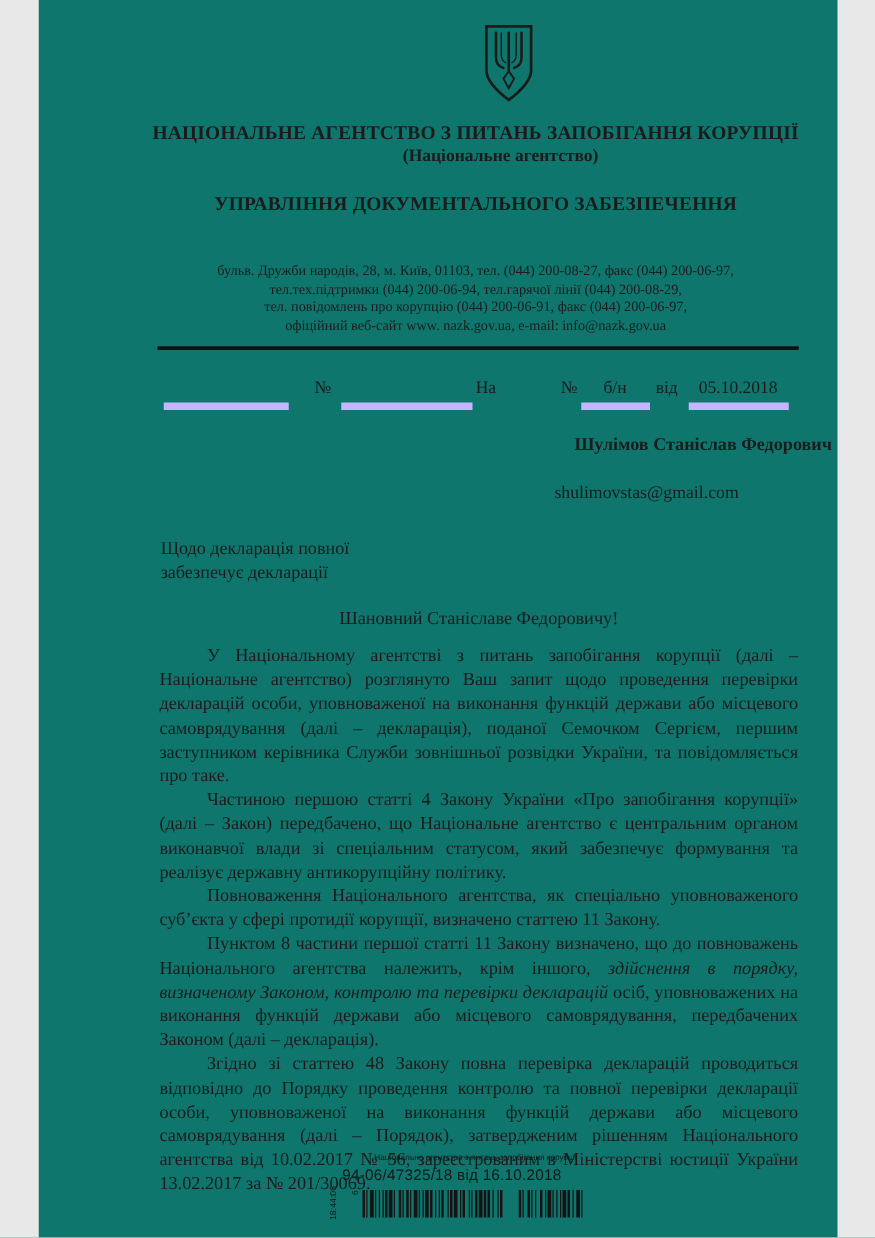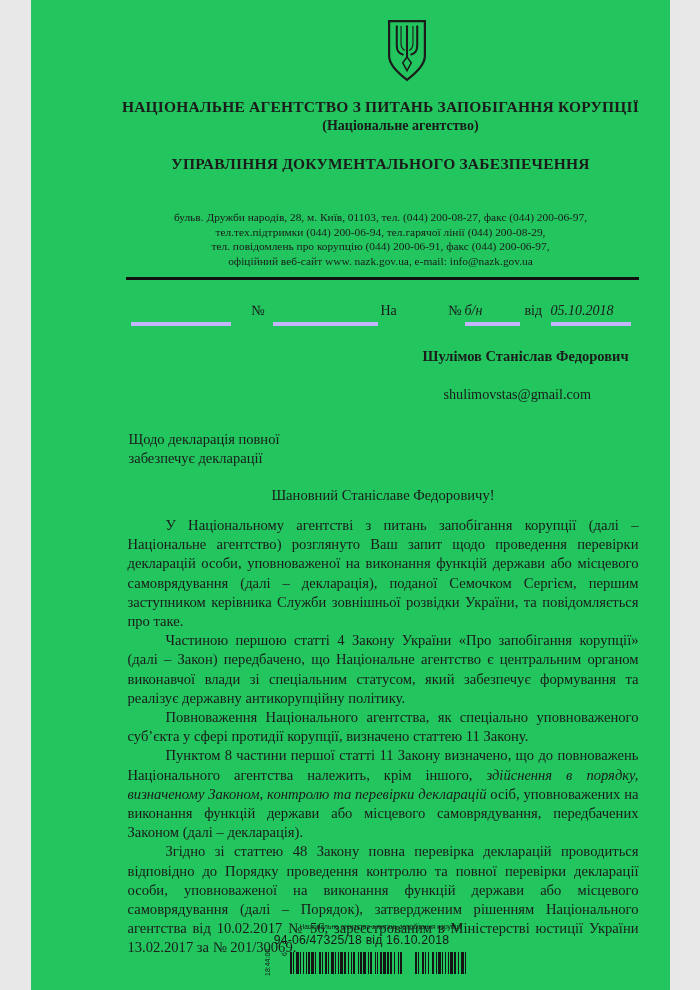--- a/index.html
+++ b/index.html
@@ -1,33 +1,33 @@
 <!DOCTYPE html>
 <html><head>
 <meta charset="utf-8">
 <style>
   html,body{margin:0;padding:0;background:#e8e8e8;}
   .page{
-    position:relative;width:639px;height:990px;background:#22c55e;
+    position:relative;width:639px;height:990px;background:#0f766e;
     margin:0 auto;overflow:hidden;
     font-family:"Liberation Serif", serif;color:#1b1b1b;
   }
   .abs{position:absolute;}
   .centered{left:0;width:700px;text-align:center;}
   .emblem{left:353px;top:18px;width:46px;height:66px;}
   .org-name{top:98px;font-weight:bold;font-size:15.5px;letter-spacing:.2px;}
   .org-short{top:118px;font-weight:bold;font-size:14px;padding-left:20px;}
   .dept1{top:155px;font-weight:bold;font-size:15.5px;letter-spacing:.2px;}
   .dept2{top:175px;font-weight:bold;font-size:15.5px;letter-spacing:.2px;}
   .address{top:210px;font-size:11.4px;line-height:14.6px;}
   .rule{left:95px;top:277px;width:513px;height:3px;background:#111;}
   .refrow{top:303px;left:0;width:700px;height:22px;font-size:14px;}
   .refrow .abs{top:0;height:19px;}
-  .uline{border-bottom:4px solid #c4b5fd;font-style:italic;}
-  .recipient-name{left:392px;top:348px;font-weight:bold;font-size:14.5px;}
+  .uline{border-bottom:6px solid #c4b5fd;text-align:center;}
+  .recipient-name{left:429px;top:348px;font-weight:bold;font-size:14.5px;}
   .recipient-email{left:413px;top:386px;font-size:14.2px;}
   .subject{left:98px;top:430px;font-size:14.5px;line-height:19px;width:240px;}
   .salutation{left:97px;width:511px;top:487px;text-align:center;font-size:14.6px;}
   .bodytext{left:97px;top:516px;width:511px;}
   .bodytext p{margin:0;text-indent:38px;text-align:justify;font-size:14.6px;line-height:19.2px;}
   .bodytext em{font-style:italic;}
   .stamp{font-family:"Liberation Sans", sans-serif;color:#161616;}
   .stamp-org{left:250px;top:923px;width:200px;text-align:center;font-size:6.6px;}
   .stamp-num{left:231px;top:933px;width:200px;text-align:center;font-size:12.2px;letter-spacing:.2px;}
   .barcode{left:259px;top:952px;width:178px;height:22px;white-space:nowrap;}

